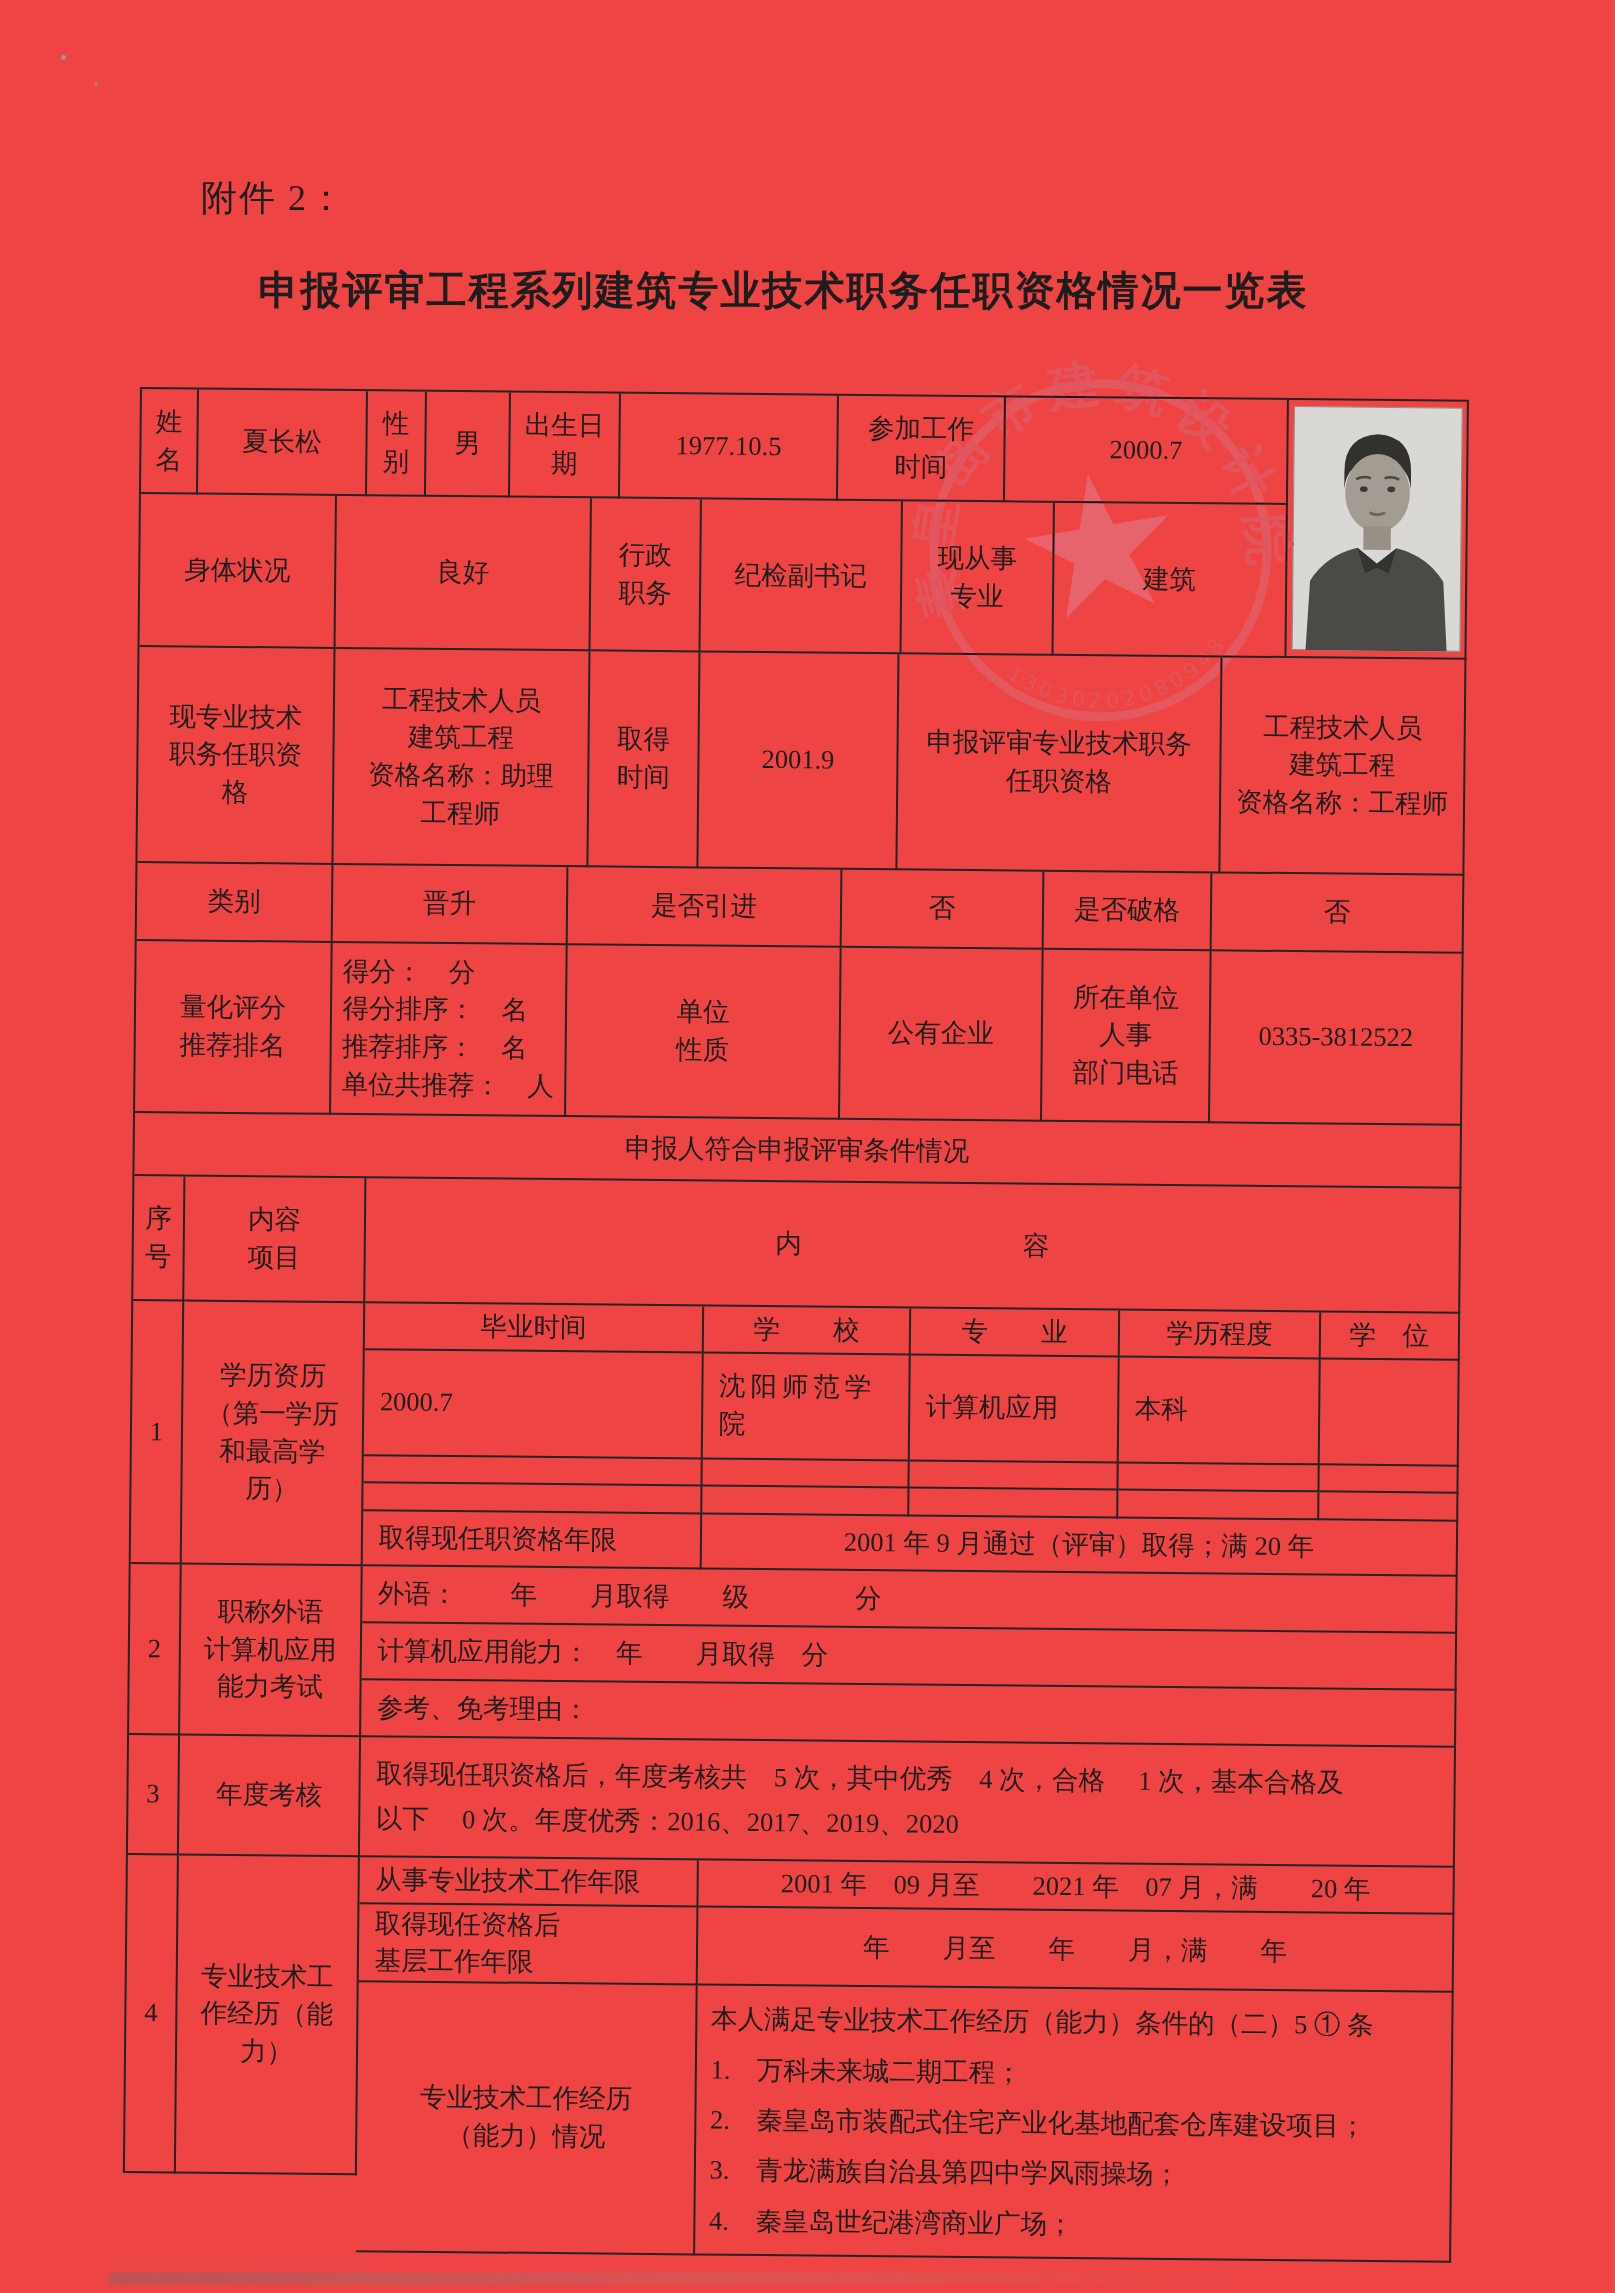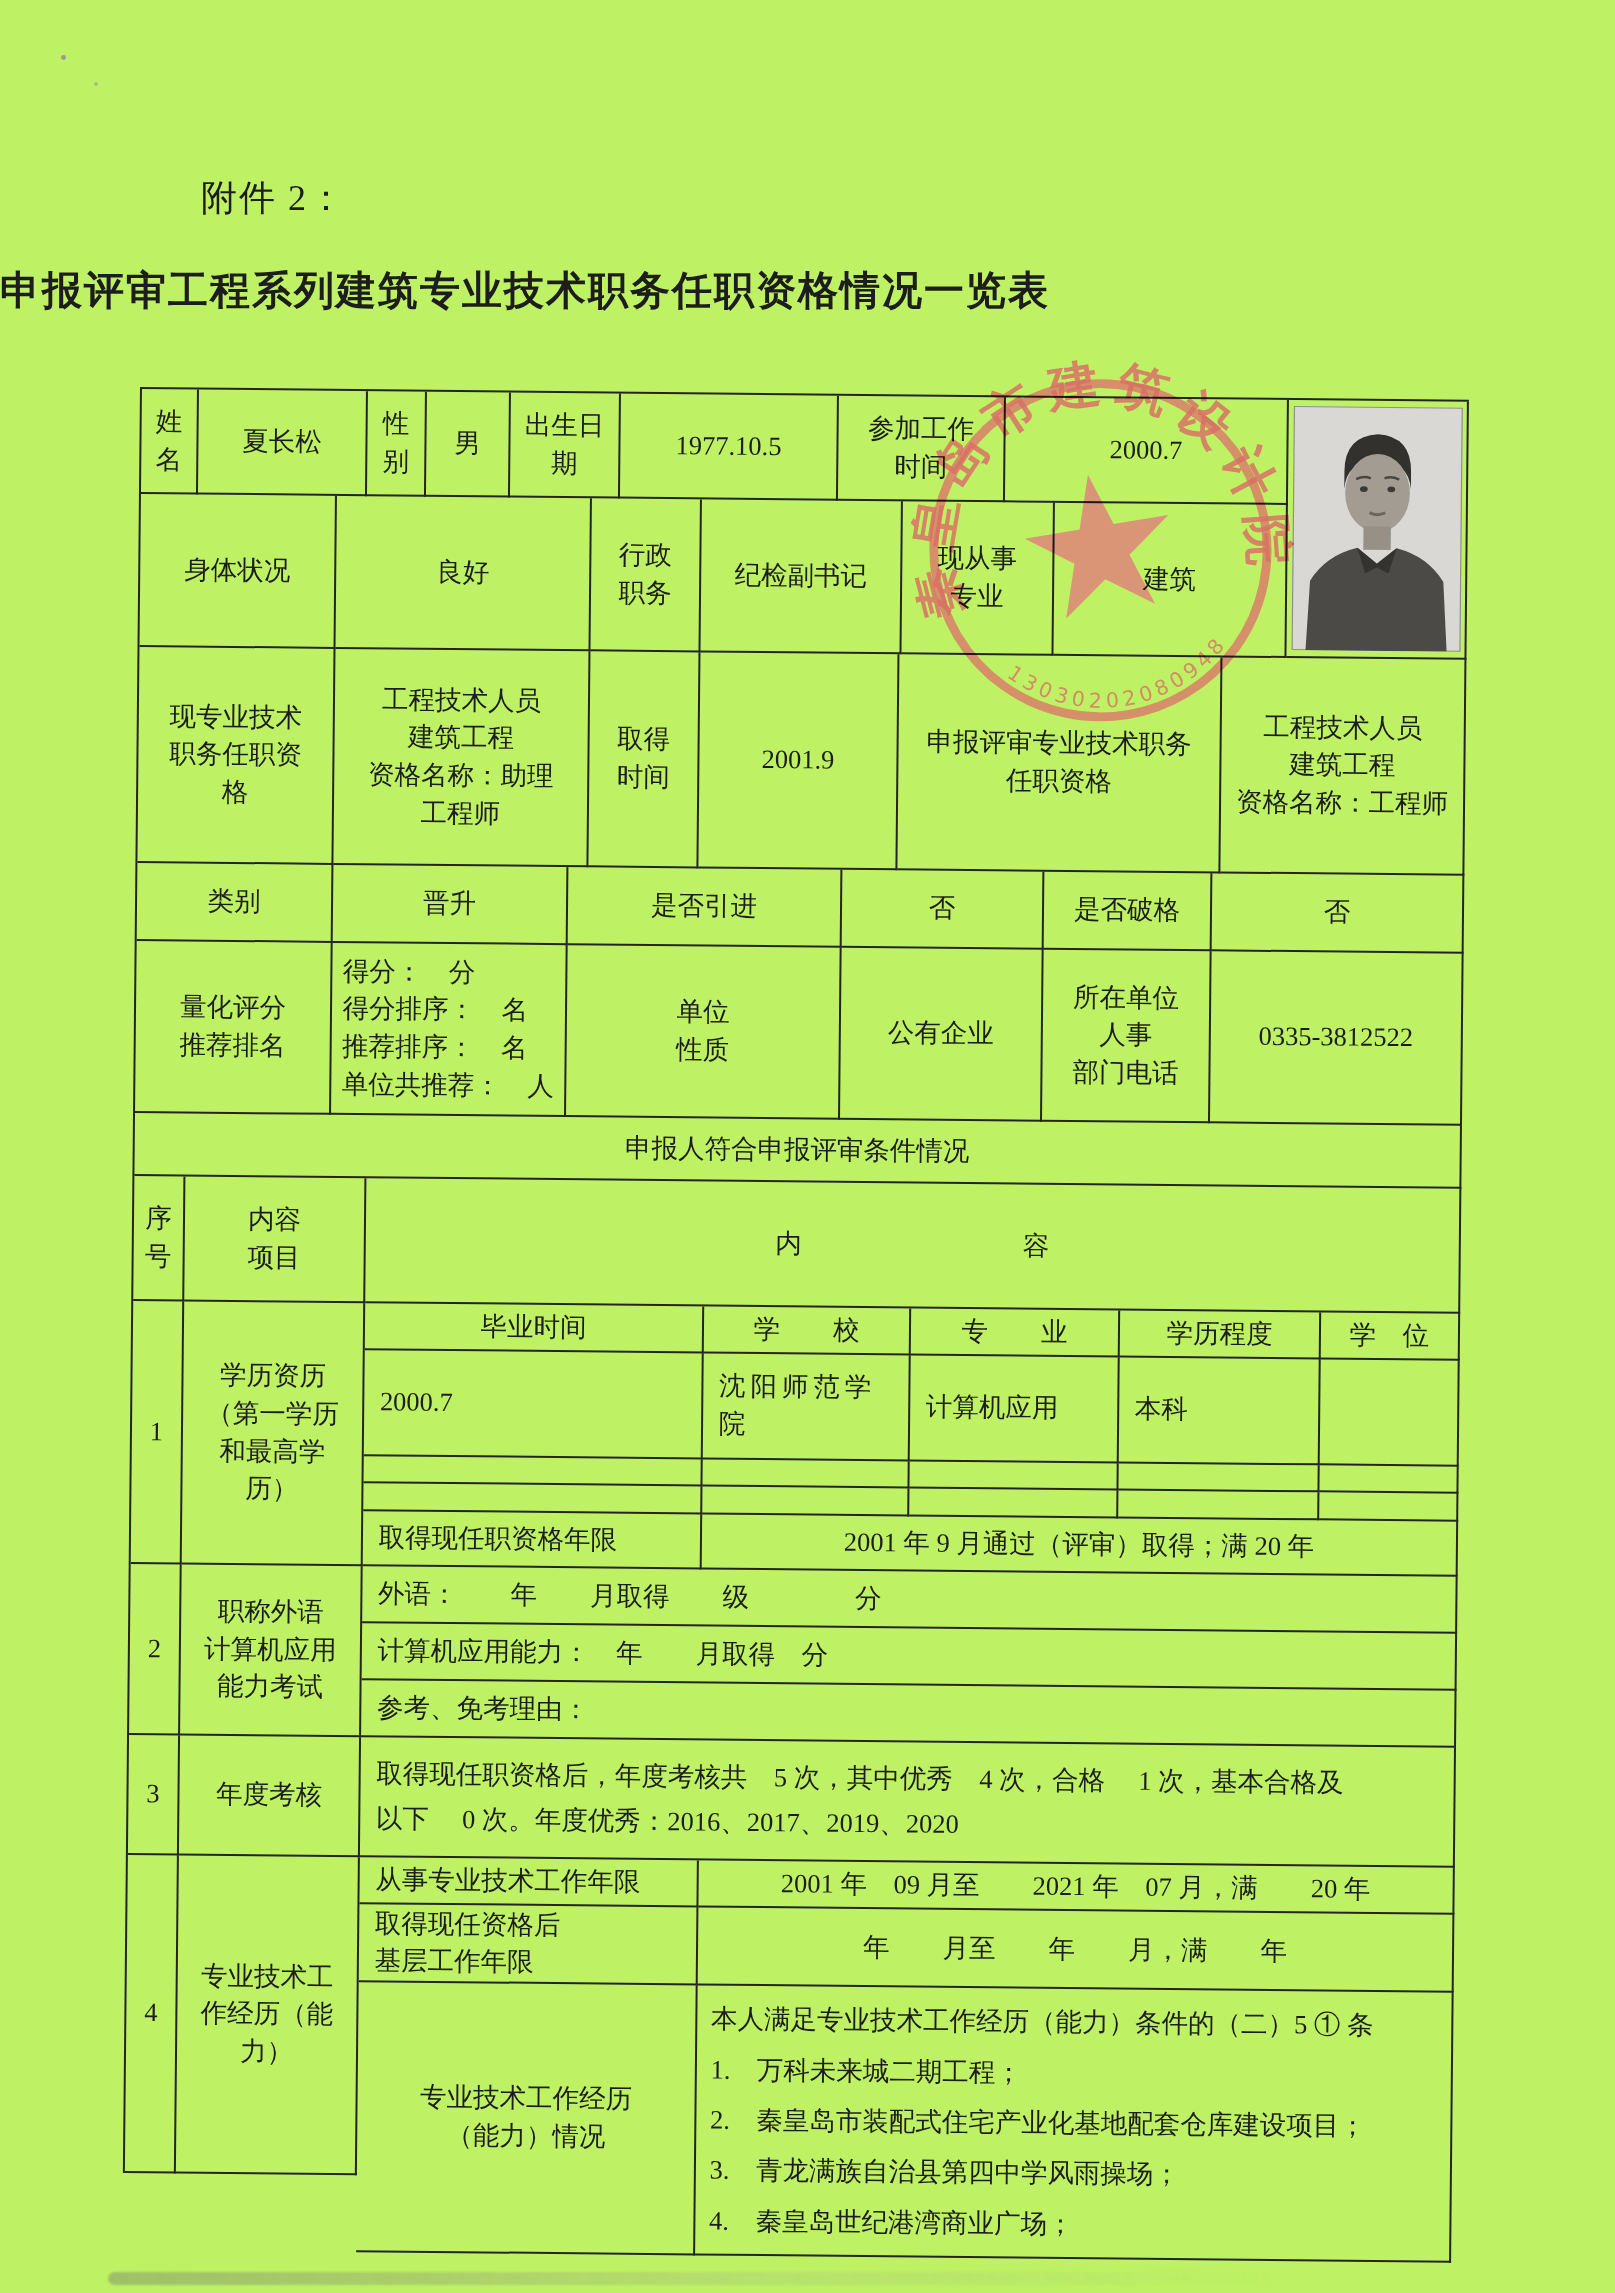--- a/index.html
+++ b/index.html
@@ -1,23 +1,23 @@
 <!DOCTYPE html>
 <html><head>
 <meta charset="utf-8">
 <style>
   html,body{margin:0;padding:0;}
-  .page{position:relative;width:1615px;height:2294px;background:#bef264;overflow:hidden;
+  .page{position:relative;width:1615px;height:2294px;background:#ef4444;overflow:hidden;
         font-family:"Liberation Serif","DejaVu Serif",serif;color:#1d1d1d;}
   .speck{position:absolute;background:#9a9a9a;border-radius:50%;}
   .s1{left:61px;top:55px;width:4.9px;height:4.9px;}
   .s2{left:94px;top:82px;width:3.9px;height:3.9px;opacity:.6;}
   .attachment{position:absolute;left:201px;top:174px;font-size:36px;letter-spacing:2px;}
-  .doc-title{position:absolute;left:0;top:263px;width:1479px;
-             font-size:40px;font-weight:bold;letter-spacing:2px;}
+  .doc-title{position:absolute;left:0;top:263px;width:1479px;text-align:center;
+             font-size:40px;font-weight:bold;letter-spacing:2px;padding-left:44px;}
   .header-line{position:absolute;left:201px;top:333px;width:1274px;font-size:30px;
                display:flex;align-items:flex-end;white-space:nowrap;}
   .u{border-bottom:3.4px solid #222;text-align:center;display:inline-block;}
   .u1{min-width:240px;}
   .u2{min-width:225px;margin-left:41px;}
   .u3{min-width:338px;}
   .lbl-gap{margin:0 9.8px;}
   .tablewrap{position:absolute;left:140px;top:387px;width:1327px;
              transform:rotate(0.55deg);transform-origin:0 0;}
   .table{border-top:2.9px solid #242424;border-left:2.9px solid #242424;width:1327px;

